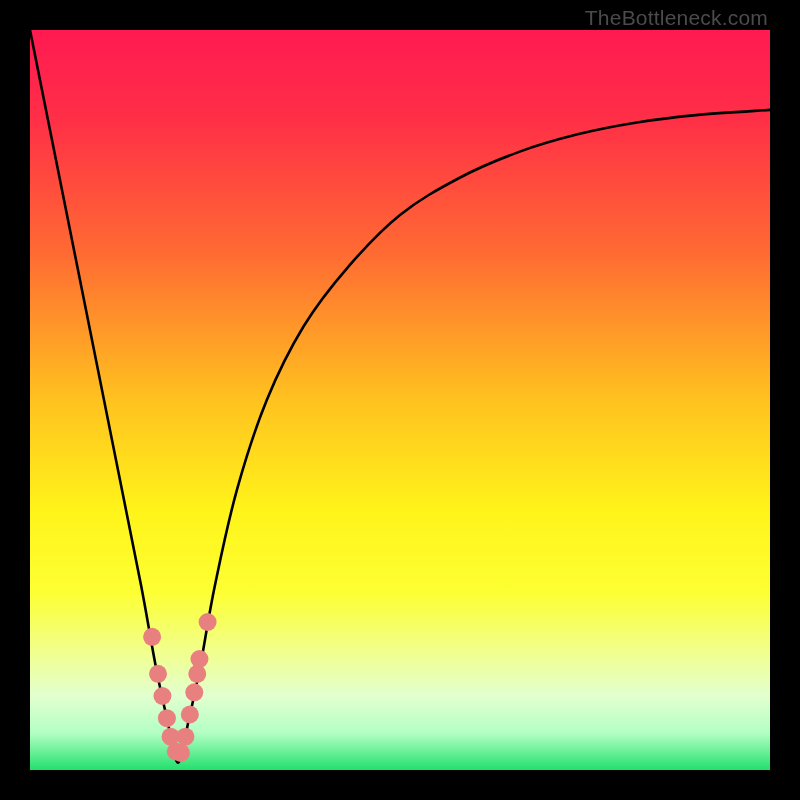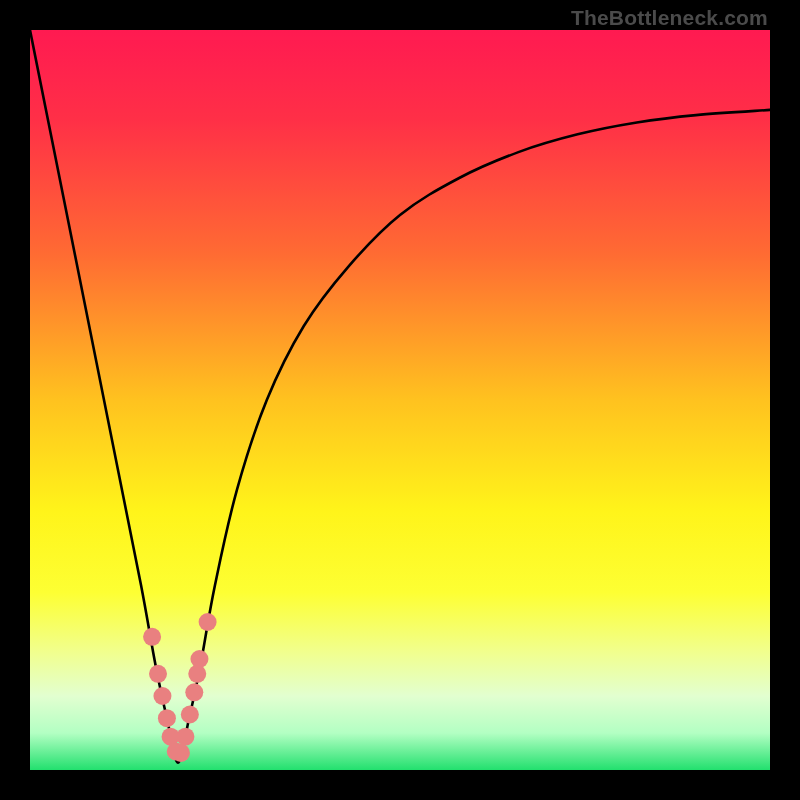--- a/index.html
+++ b/index.html
@@ -38,21 +38,21 @@
     top: 0;
     width: 740px;
     height: 740px;
   }
   .watermark {
     position: absolute;
     top: 6px;
     right: 32px;
     color: #4b4b4b;
     font-size: 21px;
-    font-weight: 700;
+    font-weight: 400;
     letter-spacing: 0.2px;
   }
 </style>
 </head>
 <body>
 
 <div class="frame">
 
   <div class="plot-area">
 

